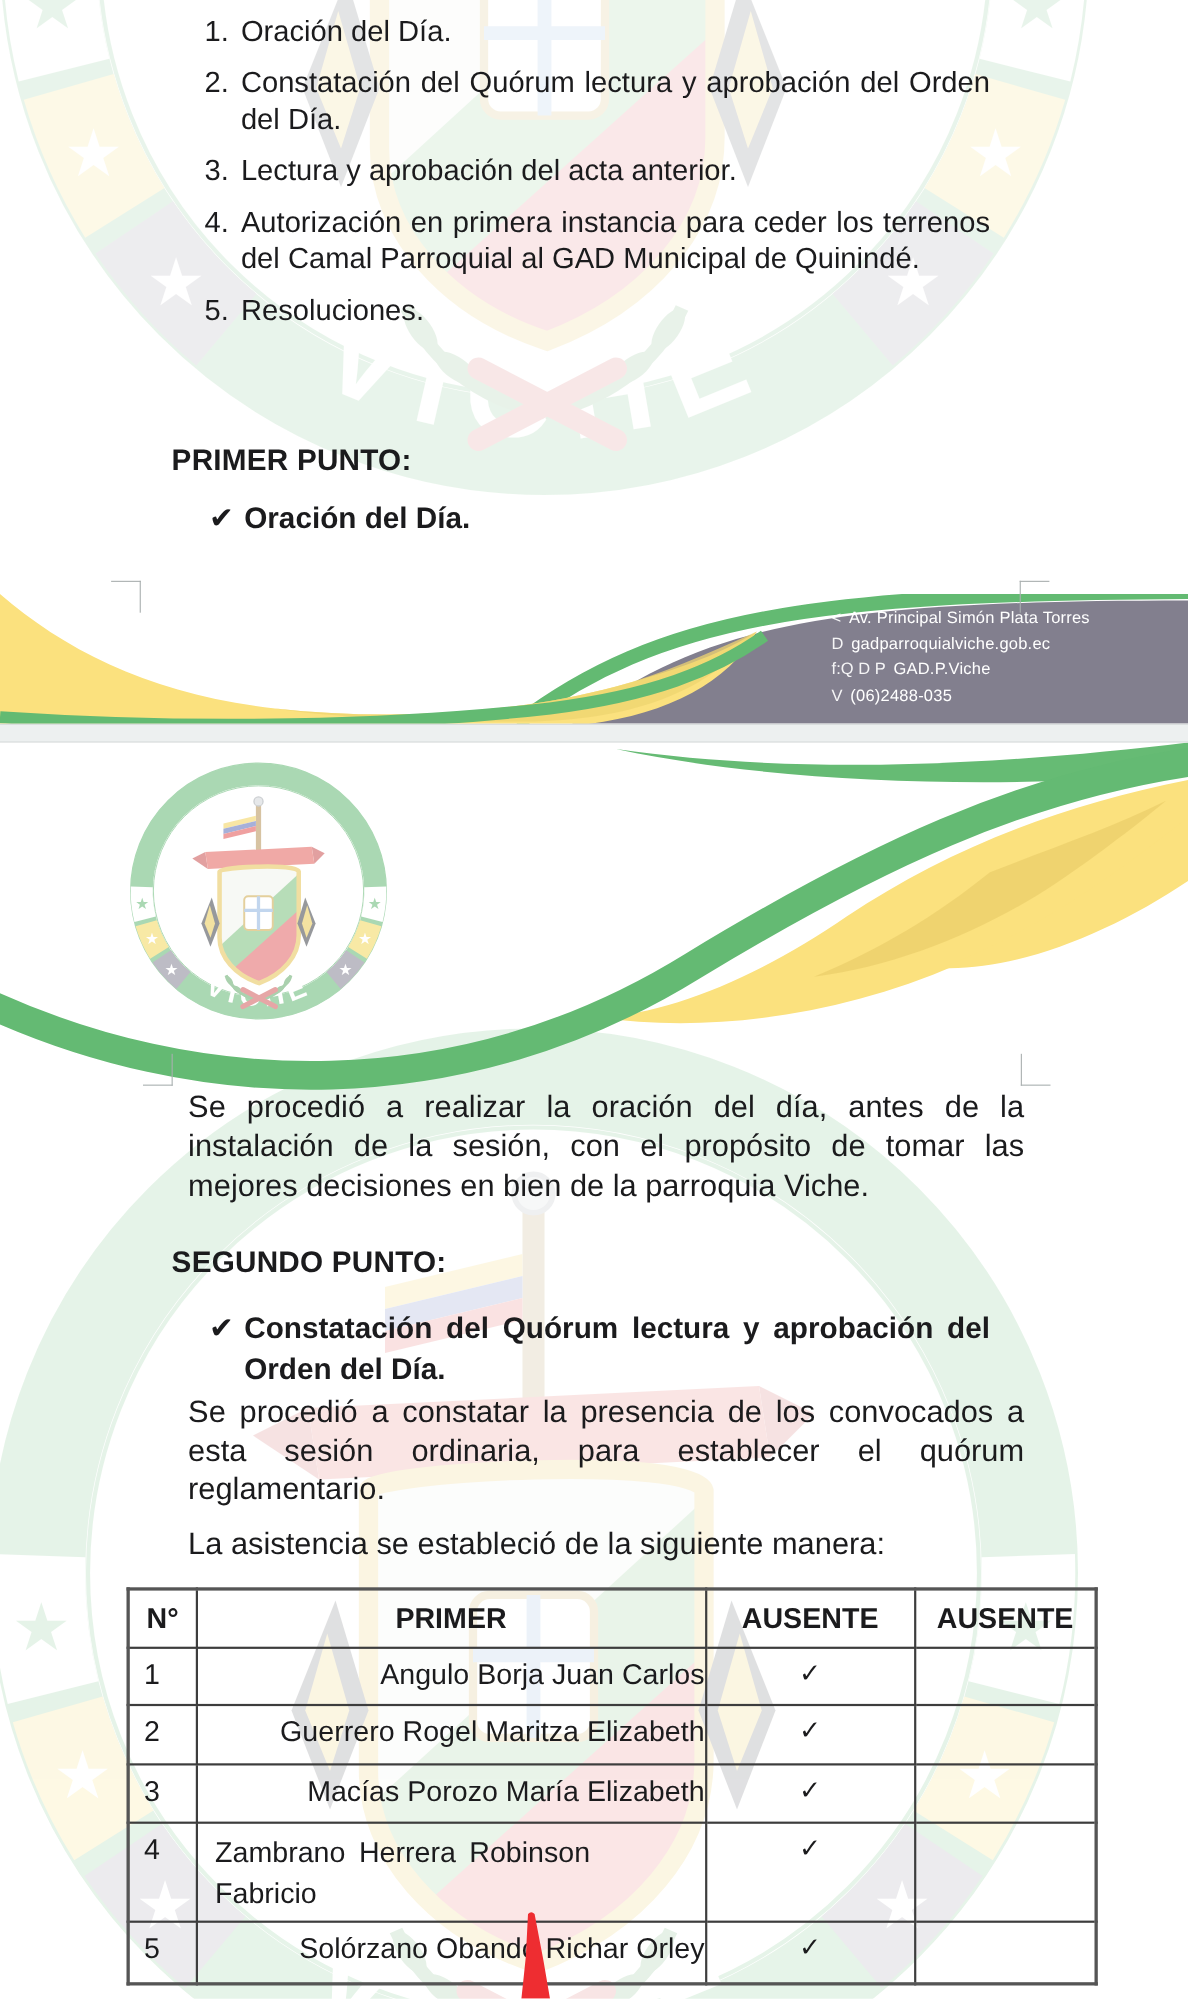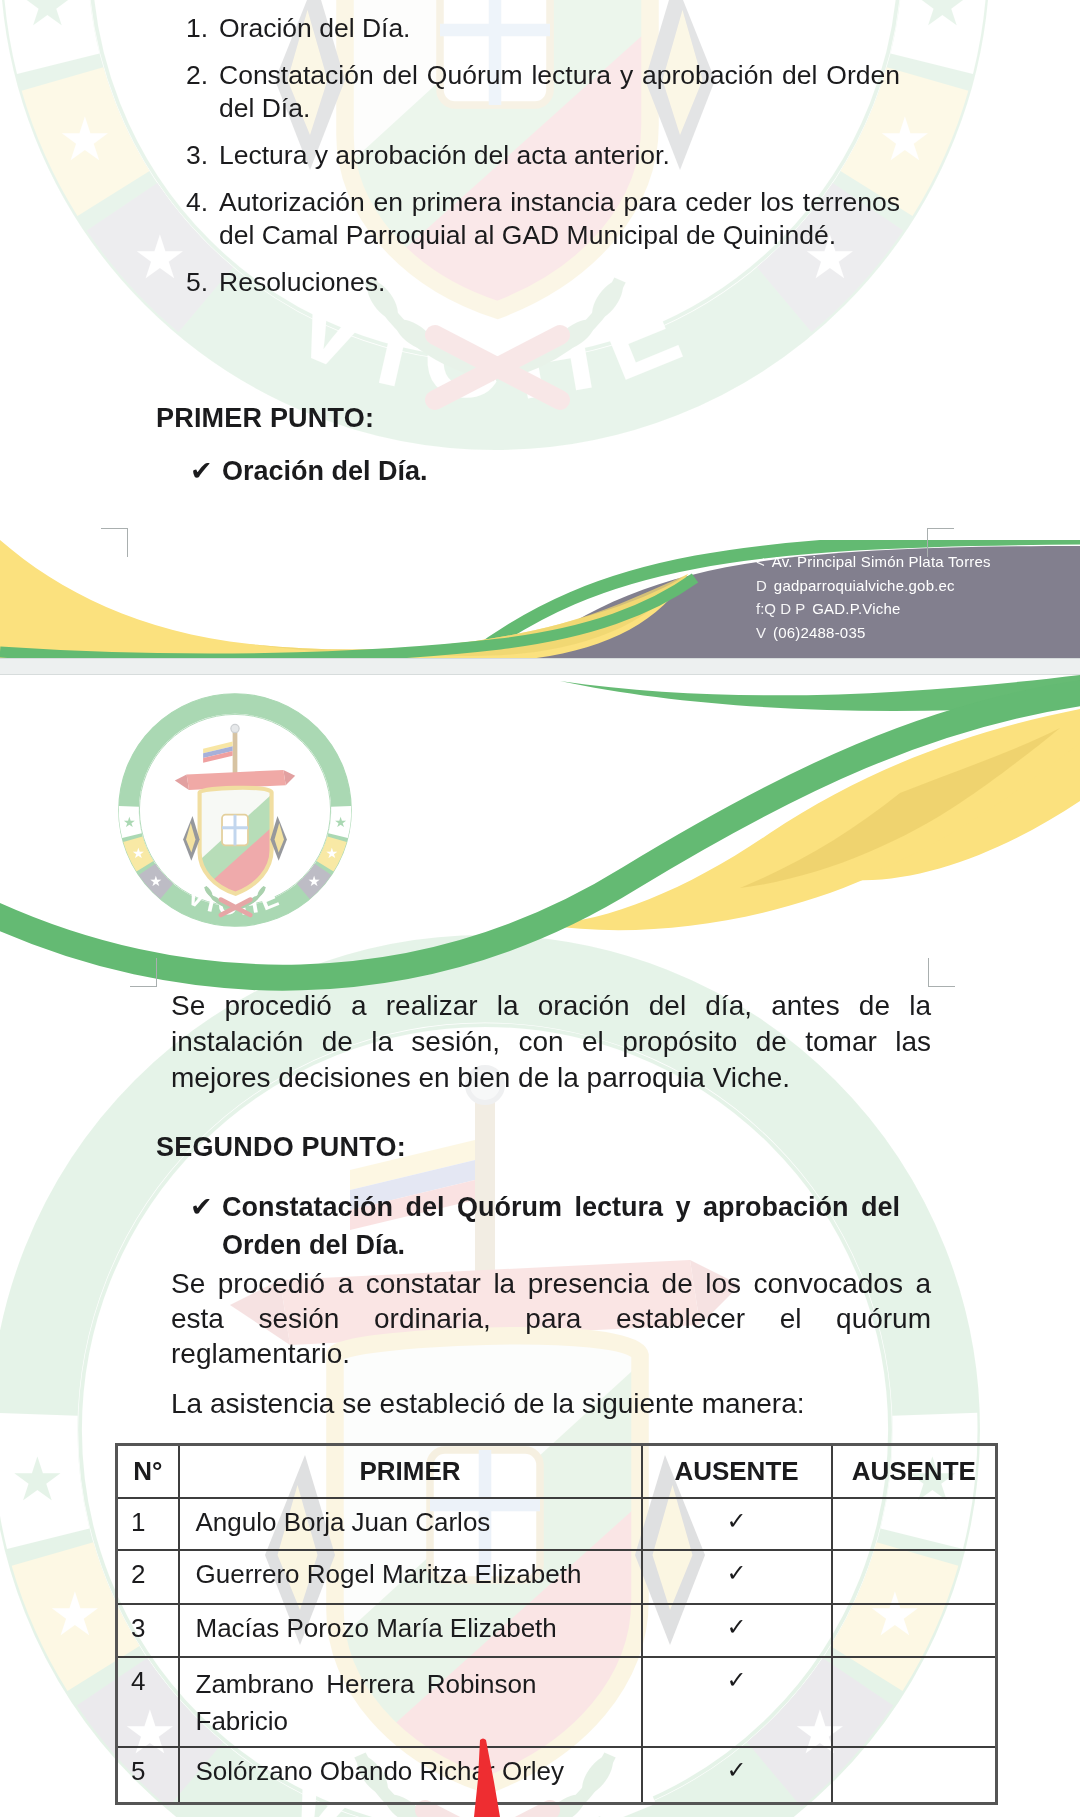--- a/index.html
+++ b/index.html
@@ -42,21 +42,21 @@
   #m2l{left:130px;top:958px;border-bottom-width:1.5px;border-right-width:1.5px;border-style:solid;border-color:#a9afaf;border-left-width:0;border-top-width:0;}
   #m2r{left:928px;top:958px;border-bottom-width:1.5px;border-left-width:1.5px;border-style:solid;border-color:#a9afaf;border-right-width:0;border-top-width:0;}
   
   .att-table{position:absolute;left:115px;top:1443px;z-index:5;border-collapse:collapse;
     table-layout:fixed;width:880px;font-size:26px;background:transparent;}
   .att-table td,.att-table th{border:2px solid #3d3d3d;vertical-align:top;background:transparent;}
   .att-table{border:3px solid #555555;}
   .att-table th{font-weight:bold;text-align:center;padding-top:10px;height:53px;box-sizing:border-box;}
   .att-table td{padding-top:8px;box-sizing:border-box;}
   .col-n{text-align:left;padding-left:13px;}
-  .col-nombre{text-align:left;padding-left:16px;padding-right:17px;}
+  .col-nombre{text-align:right;padding-left:16px;padding-right:0;}
   .col-check{text-align:center;font-size:24px;}
   tr.r1 td{height:52px;} tr.r2 td{height:54px;} tr.r3 td{height:53px;}
   tr.r4 td{height:90px;} tr.r5 td{height:57px;}
   tr.r4 .col-nombre{text-align:justify;padding-right:104px;line-height:37px;}
   
   svg.redmark{position:absolute;z-index:9;}
 </style>
 </head>
 <body>
 

